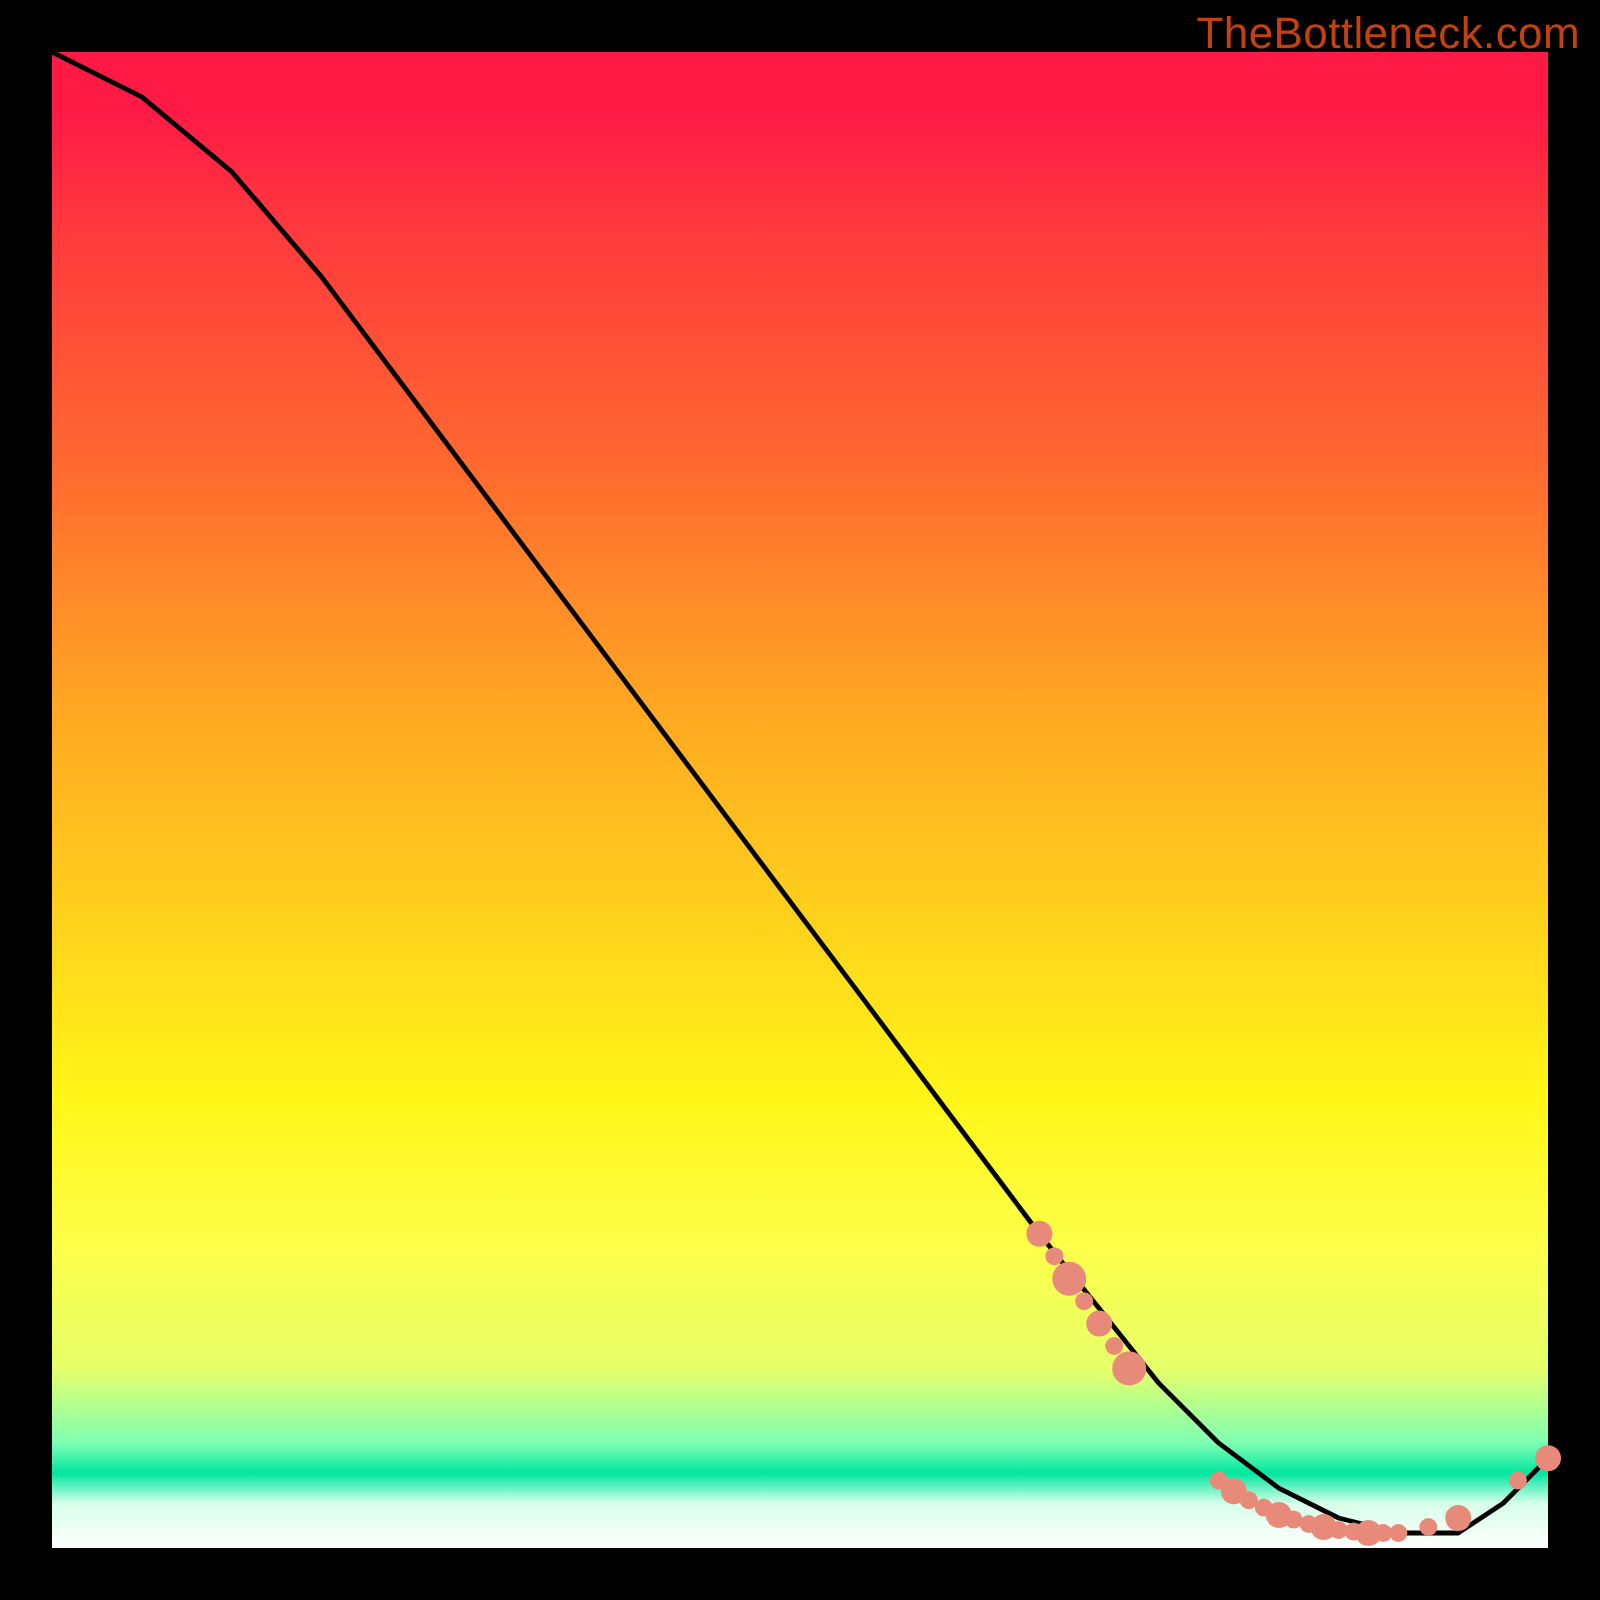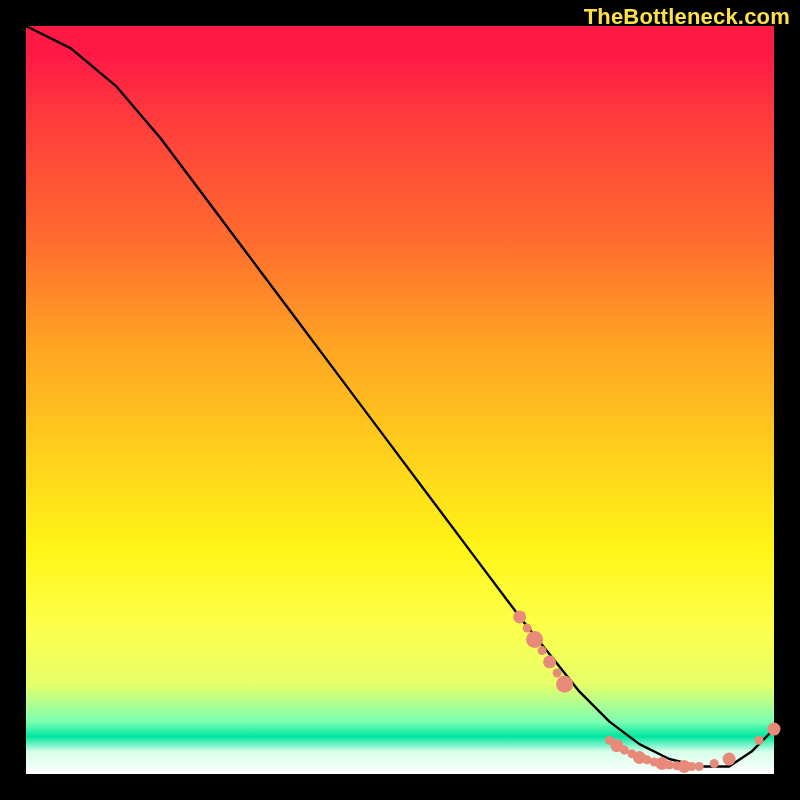--- a/index.html
+++ b/index.html
@@ -14,23 +14,23 @@
   .frame {
     position: relative;
     width: 800px;
     height: 800px;
     background: #000;
   }
   .watermark {
     position: absolute;
     top: 4px;
     right: 10px;
-    color: #fde047;
+    color: #c2410c;
     font-size: 22px;
-    font-weight: 700;
+    font-weight: 400;
     letter-spacing: 0.2px;
     z-index: 50;
     user-select: none;
   }
   .plot-area {
     position: absolute;
     left: 26px;
     top: 26px;
     width: 748px;
     height: 748px;

